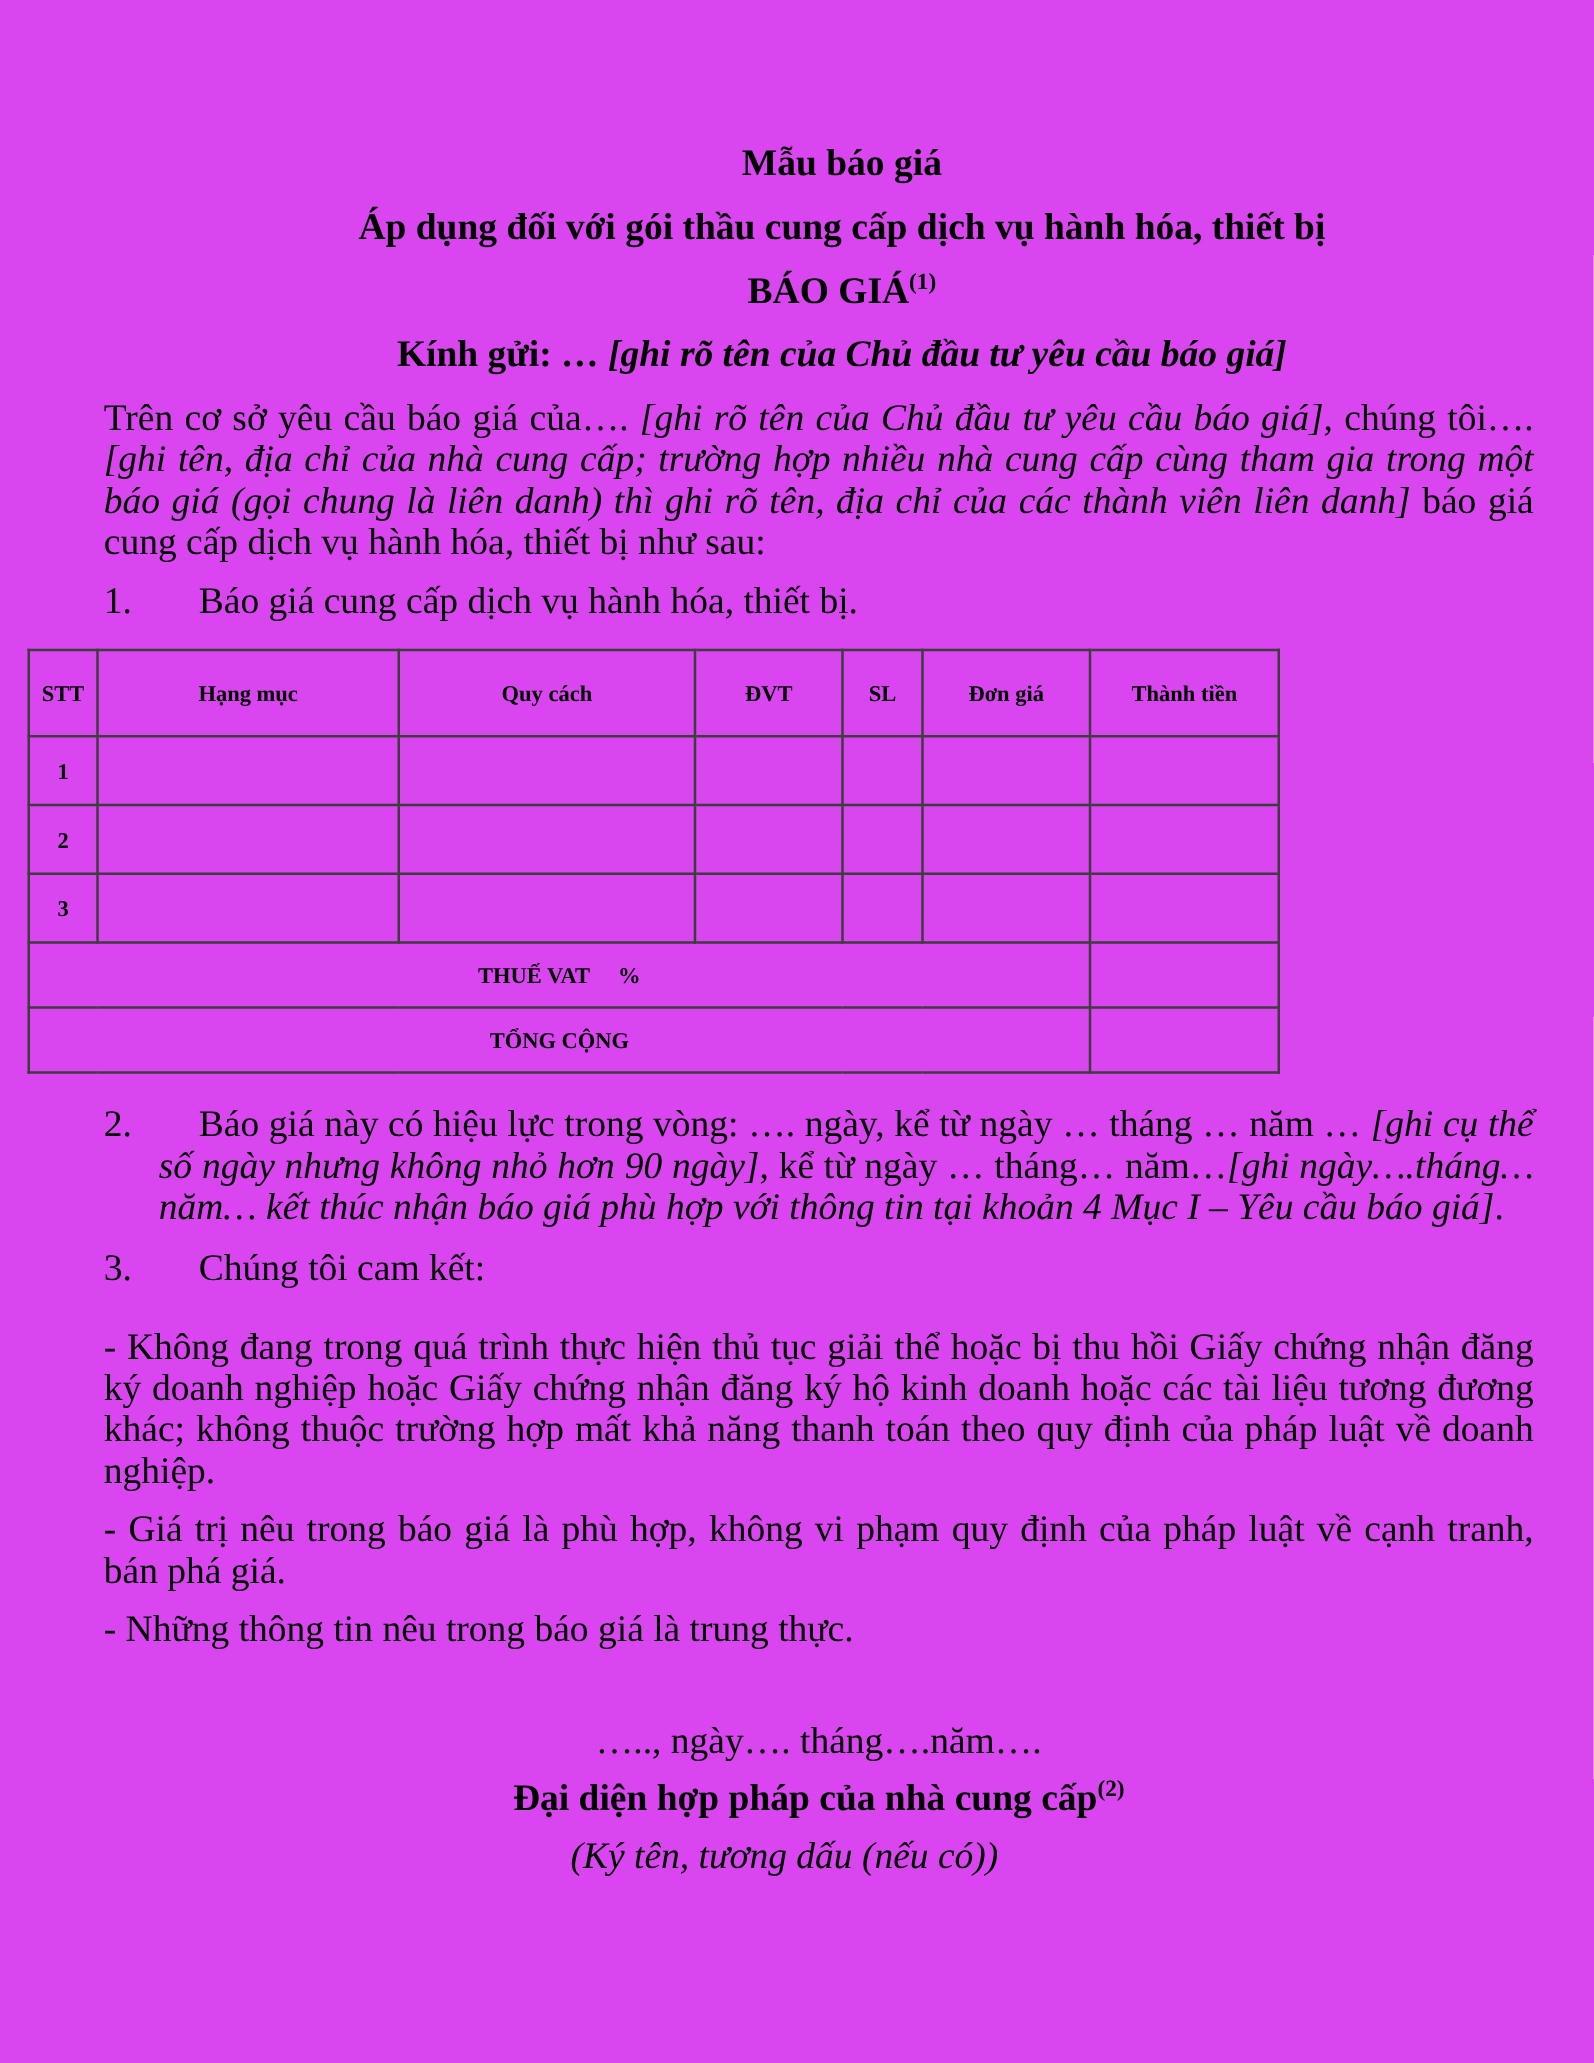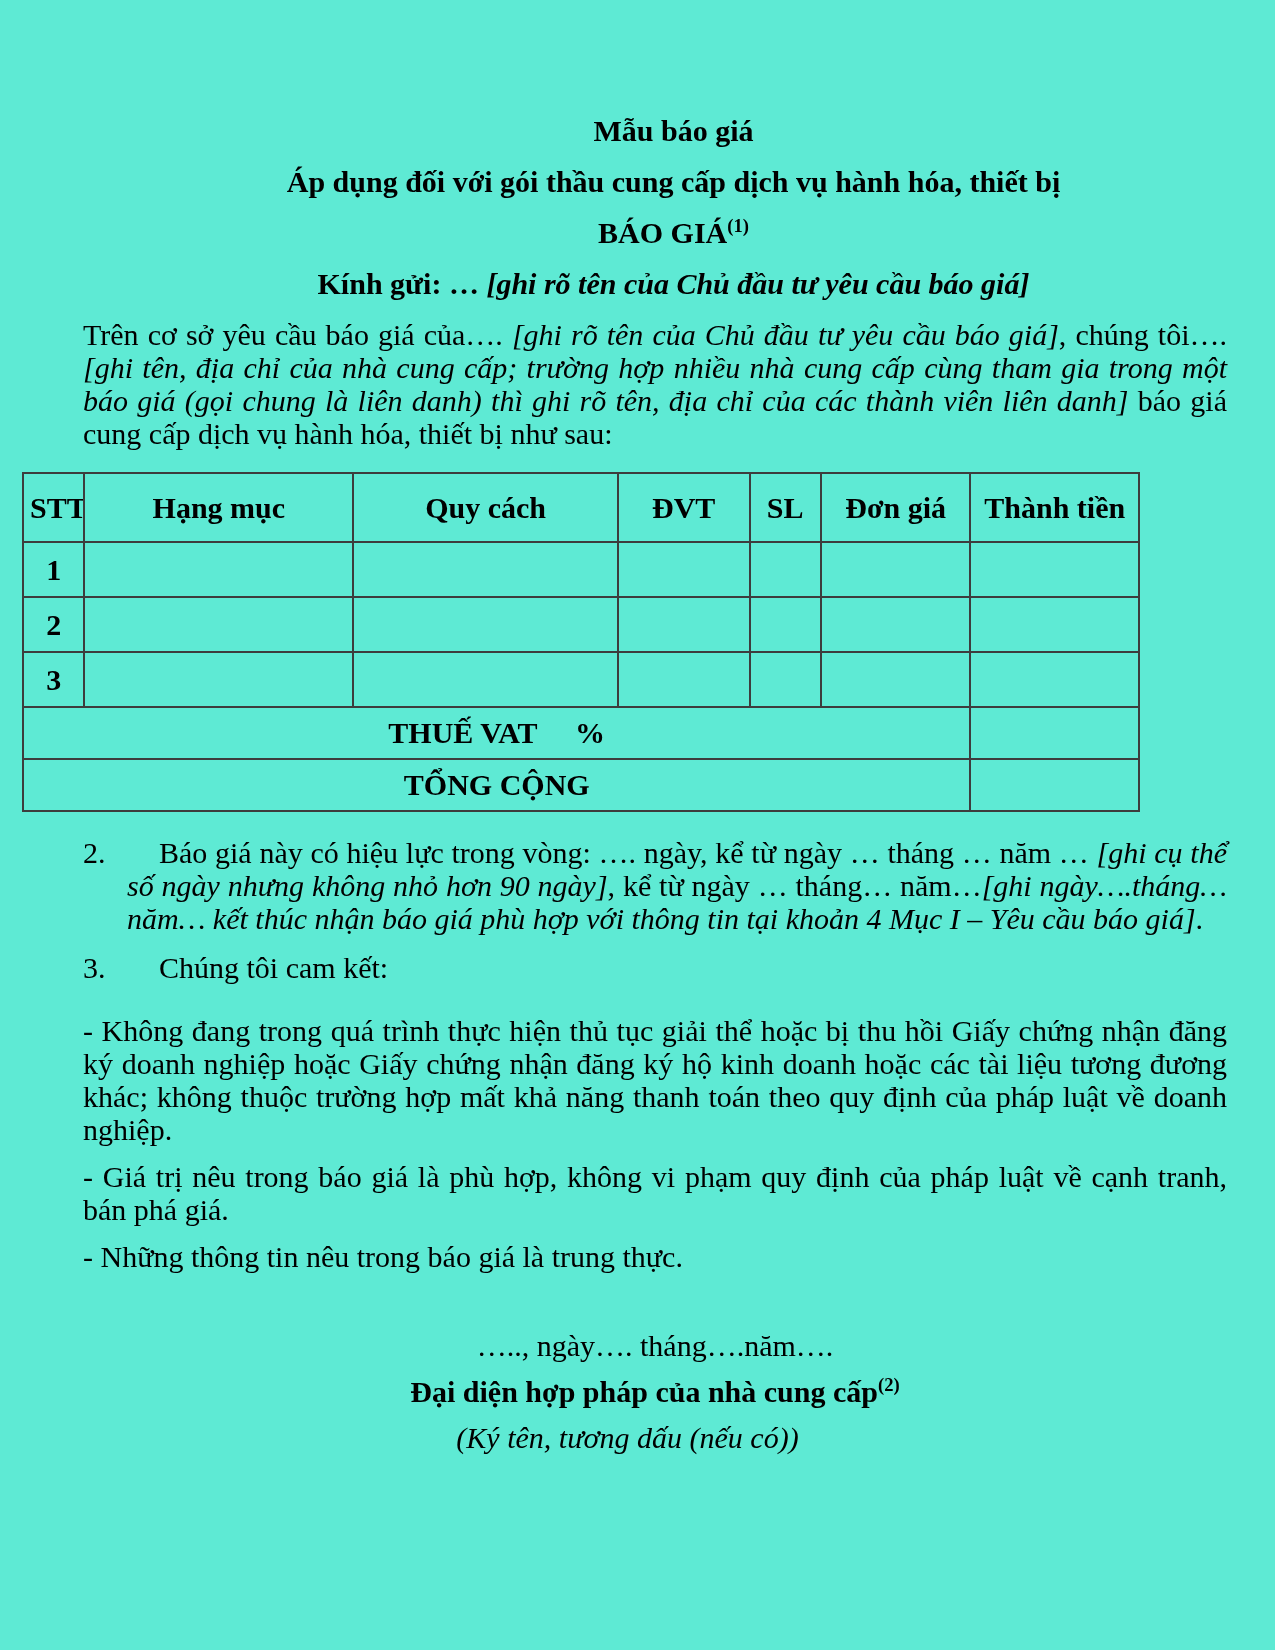--- a/index.html
+++ b/index.html
@@ -1,39 +1,39 @@
 <!DOCTYPE html>
 <html><head>
 <meta charset="utf-8">
 <style>
   html,body{margin:0;padding:0;background:#fff;}
   .page{
     width:1275px;height:1650px;box-sizing:border-box;position:relative;
-    background:#5eead4;color:#000;
+    background:#d946ef;color:#000;
     font-family:"Liberation Serif", serif;
     font-size:30px;line-height:33px;
     padding:114px 48px 0 83px;overflow:hidden;
   }
   
   .title-block{text-align:center;margin:0 -37px 6px 0;}
   .title-block p{margin:0 0 17px 0;font-weight:bold;line-height:34px;}
   
   .para{margin:0 0 14px 0;text-align:justify;}
   
   .list-item{margin:10px 0 14px 44px;text-indent:-44px;text-align:justify;}
   .list-item .num{display:inline-block;width:76px;text-indent:0;}
   
   .it{font-style:italic;}
   .bd{font-weight:bold;}
   sup{font-size:0.62em;line-height:0;vertical-align:super;}
   
   table.quote{
     border-collapse:collapse;table-layout:fixed;
-    width:1118px;margin:22px 0 24px -61px;
-    font-size:30px;line-height:30px;
+    width:1002px;margin:22px 0 24px -61px;
+    font-size:18px;line-height:30px;
   }
   table.quote th,table.quote td{
     border:2px solid #3d3d3d;padding:2px 6px;
     text-align:center;vertical-align:middle;
     overflow:hidden;
   }
   tr.header-row{height:69px;}
   tr.data-row{height:55px;}
   tr.footer-row{height:52px;}
   table.quote th{font-weight:bold;}
@@ -51,20 +51,21 @@
 
   <div class="title-block">
     <p>Mẫu báo giá</p>
     <p>Áp dụng đối với gói thầu cung cấp dịch vụ hành hóa, thiết bị</p>
     <p><span class="bd">BÁO GIÁ</span><sup class="bd">(1)</sup></p>
     <p><span class="bd">Kính gửi: … </span><span class="it bd">[ghi rõ tên của Chủ đầu tư yêu cầu báo giá]</span></p>
   </div>
 
   <p class="para"><span class="">Trên cơ sở yêu cầu báo giá của…. </span><span class="it ">[ghi rõ tên của Chủ đầu tư yêu cầu báo giá]</span><span class="">, chúng tôi….</span><span class="it ">[ghi tên, địa chỉ của nhà cung cấp; trường hợp nhiều nhà cung cấp cùng tham gia trong một báo giá (gọi chung là liên danh) thì ghi rõ tên, địa chỉ của các thành viên liên danh]</span><span class=""> báo giá cung cấp dịch vụ hành hóa, thiết bị như sau:</span></p>
 
+  <p class="list-item"><span class="num">1.</span><span>Báo giá cung cấp dịch vụ hành hóa, thiết bị.</span></p>
 
   <table class="quote">
     <colgroup>
       <col style="width:5.5%">
       <col style="width:24.1%">
       <col style="width:23.7%">
       <col style="width:11.8%">
       <col style="width:6.4%">
       <col style="width:13.4%">
       <col style="width:15.1%">

